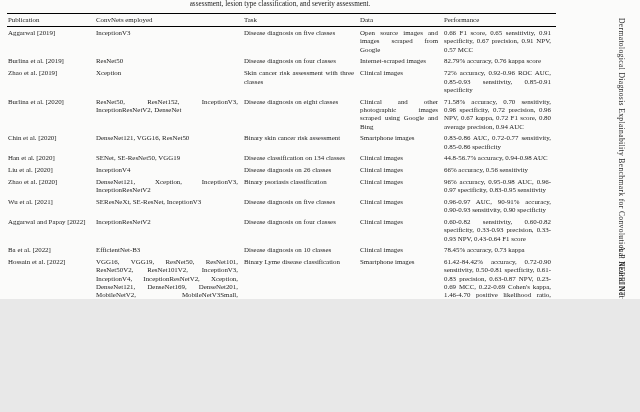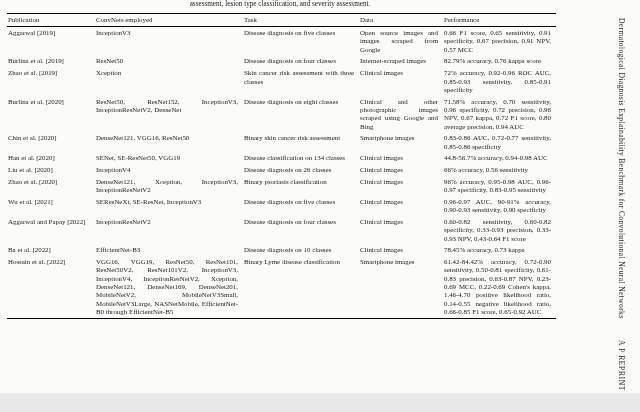--- a/index.html
+++ b/index.html
@@ -1,18 +1,18 @@
 <!DOCTYPE html>
 <html lang="en"><head>
 <meta charset="utf-8">
 <style>
   html,body{margin:0;padding:0;background:#e8e8e8;}
   .page{
     position:relative;
-    width:640px;height:393px;
+    width:640px;height:299px;
     background:#fbfbfa;
     overflow:hidden;
     font-family:"Liberation Serif","DejaVu Serif",serif;
     color:#1c1c1c;
   }
   .caption-top{
     position:absolute;top:0px;left:60px;width:440px;
     font-size:7.2px;text-align:center;
     color:#222;
     white-space:nowrap;

